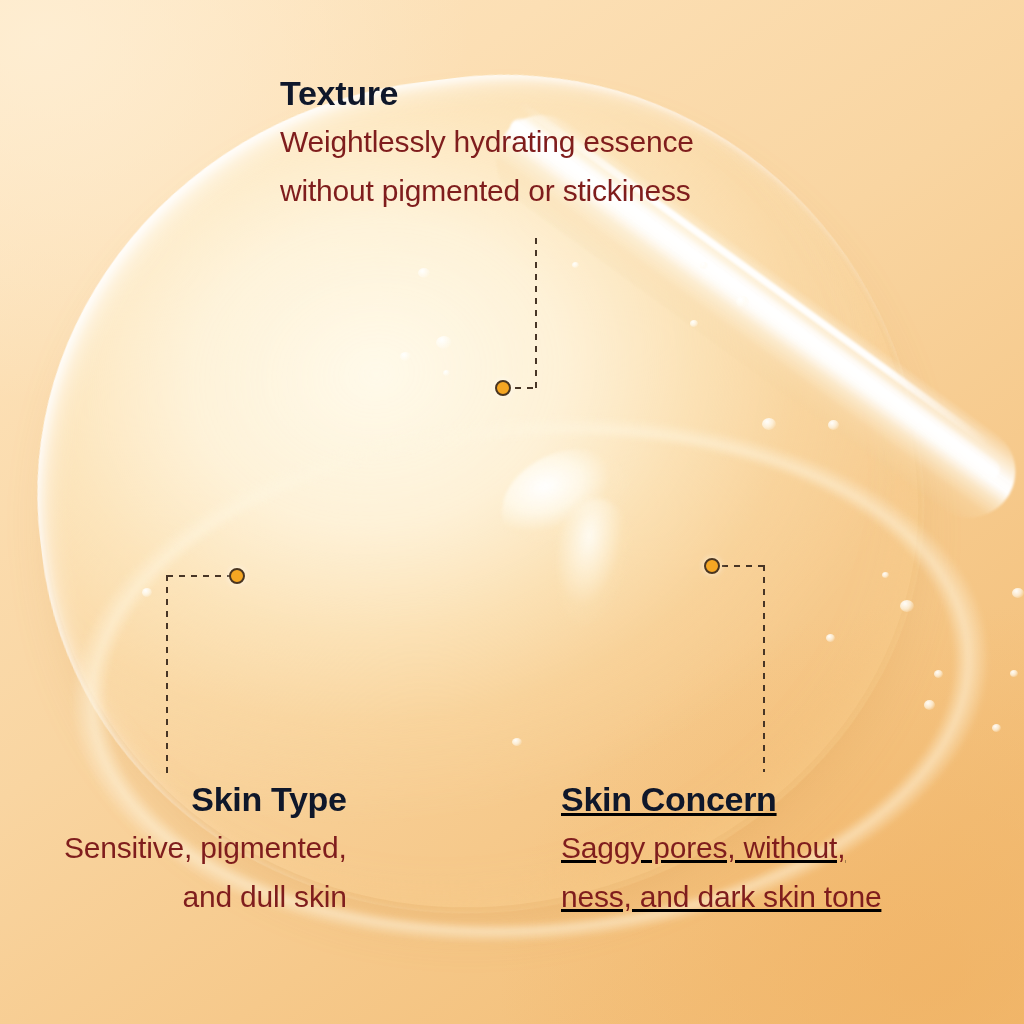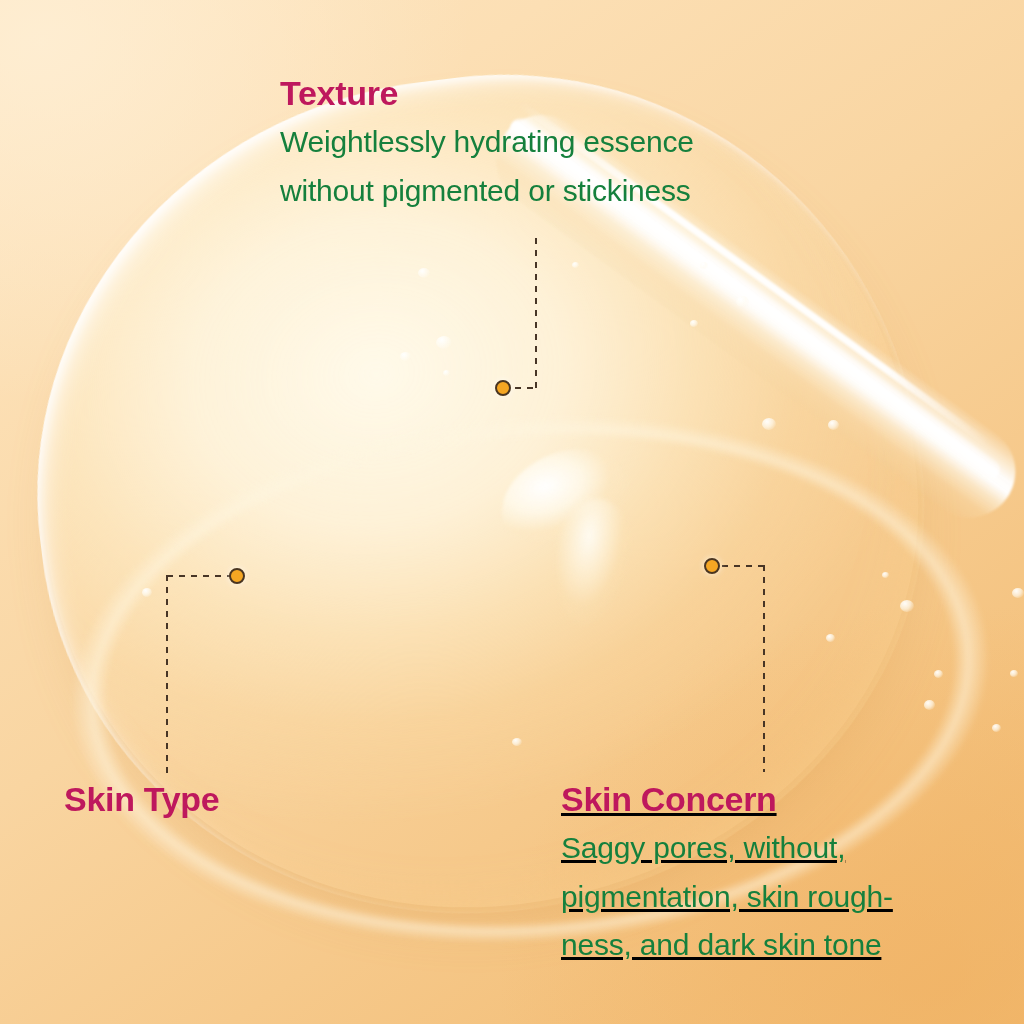--- a/index.html
+++ b/index.html
@@ -208,29 +208,29 @@
     box-shadow: 0 0 6px rgba(255,255,255,0.65);
   }
 
   
   .block { position: absolute; }
   .block h2 {
     margin: 0 0 6px 0;
     font-size: 34px;
     font-weight: 700;
     letter-spacing: -0.3px;
-    color: #be185d;
+    color: #0f172a;
     line-height: 1.12;
   }
   .block p {
     margin: 0;
     font-size: 30px;
     font-weight: 400;
     letter-spacing: -0.2px;
-    color: #15803d;
+    color: #7f1d1d;
     line-height: 1.62;
   }
   .block p .ln { display: block; white-space: pre; }
 
   #block-texture { left: 280px; top: 74px; }
   #block-skin-type { left: 64px; top: 780px; text-align: right; }
   #block-skin-concern { left: 561px; top: 780px; text-decoration: underline; }
 </style>
 </head>
 <body>
@@ -290,24 +290,27 @@
   <div class="block" id="block-texture">
     <h2>Texture</h2>
     <p>
       <span class="ln">Weightlessly hydrating essence</span>
       <span class="ln">without pigmented or stickiness</span>
     </p>
   </div>
 
   <div class="block" id="block-skin-type">
     <h2>Skin Type</h2>
+    <p>
+      <span class="ln">Sensitive, pigmented,</span>
+      <span class="ln">and dull skin</span>
+    </p>
   </div>
 
   <div class="block" id="block-skin-concern">
     <h2>Skin Concern</h2>
     <p>
       <span class="ln">Saggy pores, without,</span>
-      <span class="ln">pigmentation, skin rough-</span>
       <span class="ln">ness, and dark skin tone</span>
     </p>
   </div>
 
 </div>
 
 </body></html>

